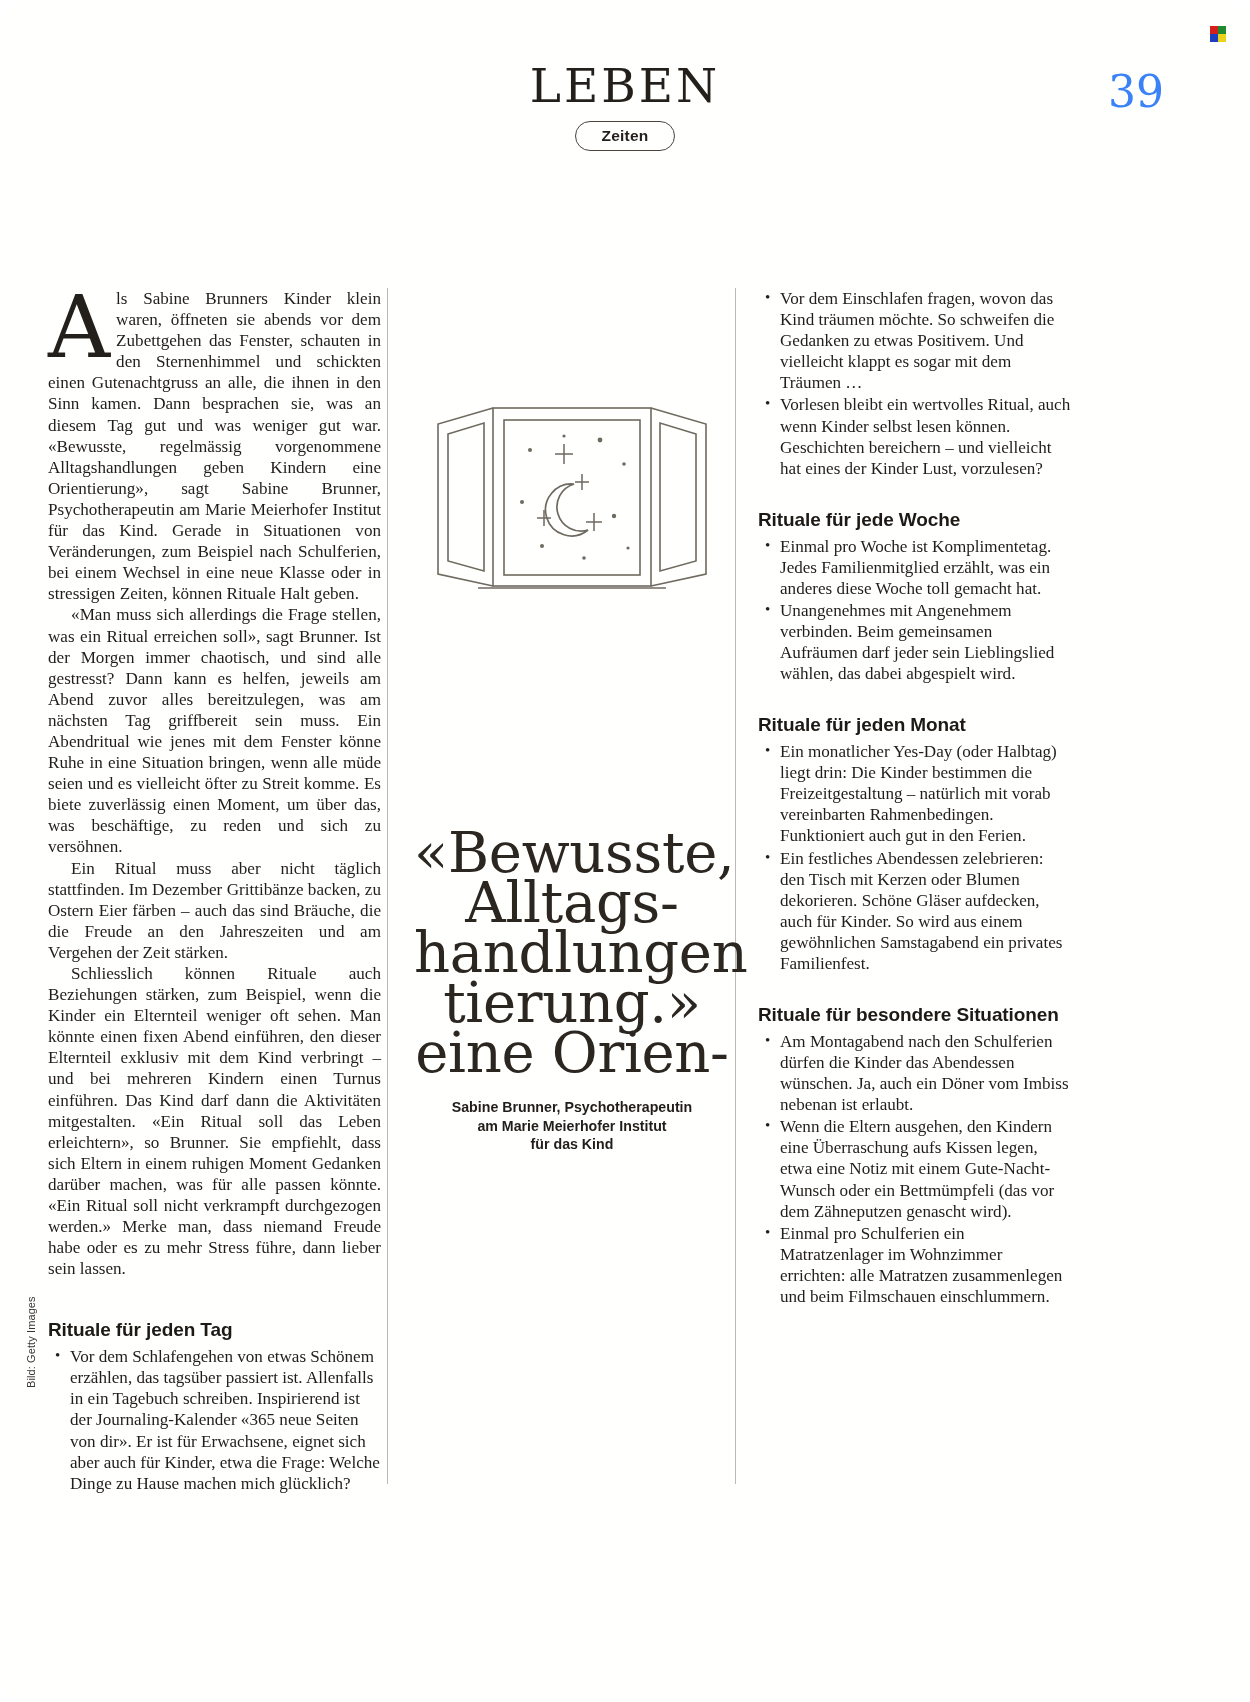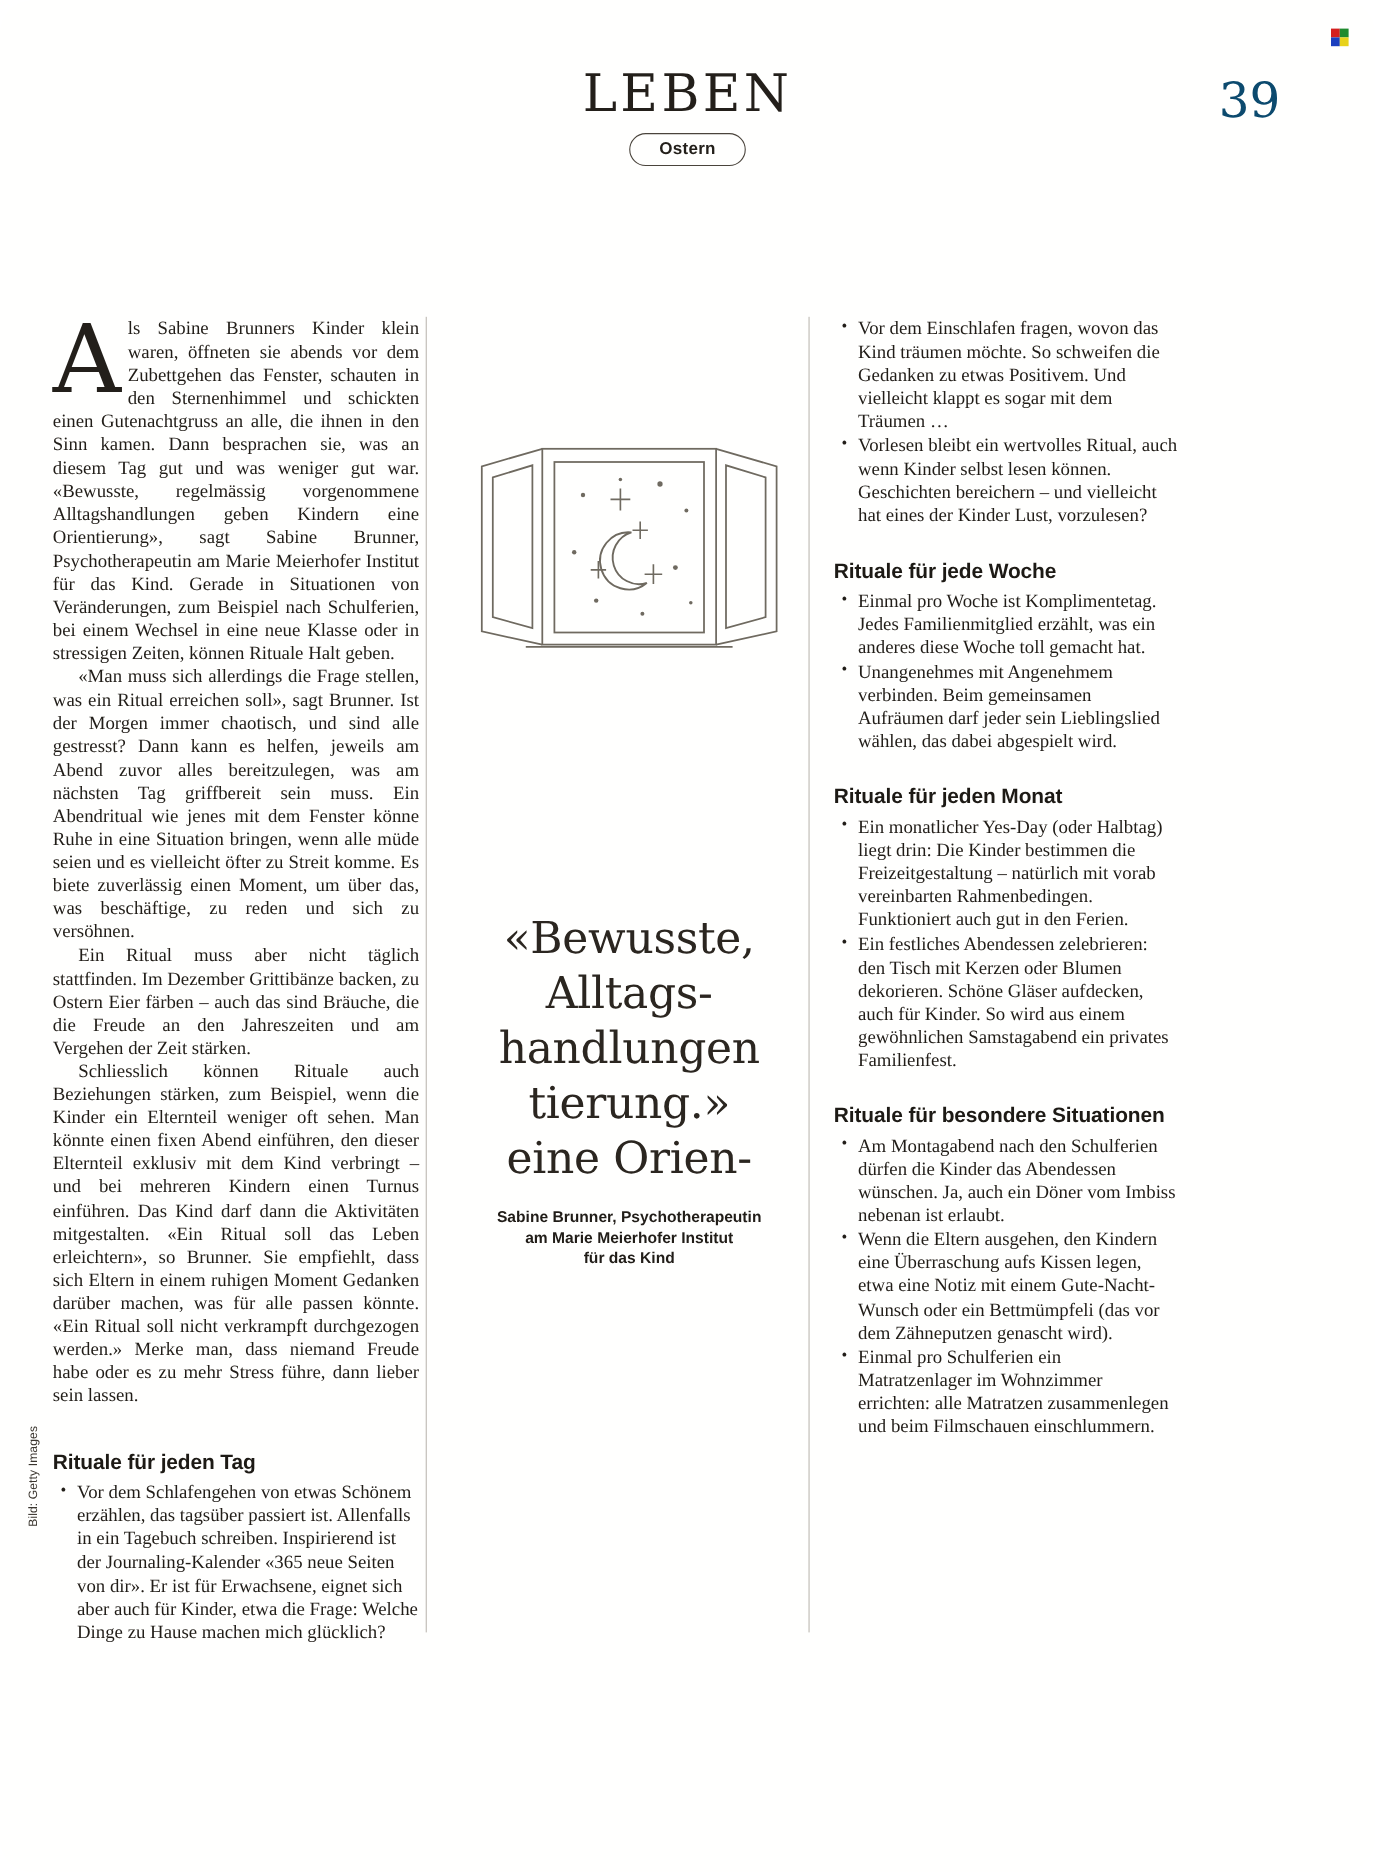--- a/index.html
+++ b/index.html
@@ -47,21 +47,21 @@
     letter-spacing: 0.2px;
     color: #231f1a;
     line-height: 1.1;
   }
   .folio {
     position: absolute;
     right: 86px;
     top: 66px;
     font-family: "DejaVu Serif", serif;
     font-size: 44px;
-    color: #0c4a6e;
+    color: #3b82f6;
     letter-spacing: 0px;
   }
   .reg-mark {
     position: absolute;
     right: 24px;
     top: 26px;
     width: 16px;
     height: 16px;
     display: grid;
     grid-template-columns: 8px 8px;
@@ -157,21 +157,21 @@
   .pullquote-wrap {
     position: absolute;
     left: 414px;
     top: 828px;
     width: 316px;
     text-align: center;
   }
   .pullquote {
     font-family: "DejaVu Serif", serif;
     font-weight: 400;
-    font-size: 40px;
+    font-size: 56px;
     line-height: 50px;
     color: #2b2620;
     letter-spacing: -0.3px;
   }
   .pullquote-attr {
     margin-top: 20px;
     font-family: "Liberation Sans", sans-serif;
     font-weight: 700;
     font-size: 14.2px;
     line-height: 18.5px;
@@ -199,21 +199,21 @@
 
   <div class="reg-mark">
     <i style="background:#d41f1f"></i>
     <i style="background:#1f8a2e"></i>
     <i style="background:#1b3fbf"></i>
     <i style="background:#e8d21a"></i>
   </div>
 
   <div class="masthead">
     <span class="masthead-title">LEBEN</span>
-    <span class="rubric-pill">Ostern</span>
+    <span class="rubric-pill">Zeiten</span>
   </div>
   <div class="folio">39</div>
 
   <div class="rule rule-1"></div>
   <div class="rule rule-2"></div>
 
   <div class="col col-left">
     <div class="body-text">
       <p class="dropcap-para"><span class="dropcap">A</span><span>ls Sabine Brunners Kinder klein waren, öffneten sie abends vor dem Zubettgehen das Fenster, schauten in den Sternenhimmel und schickten einen Gutenachtgruss an alle, die ihnen in den Sinn kamen. Dann besprachen sie, was an diesem Tag gut und was weniger gut war. «Bewusste, regelmässig vorgenommene Alltagshandlungen geben Kindern eine Orientierung», sagt Sabine Brunner, Psychotherapeutin am Marie Meierhofer Institut für das Kind. Gerade in Situationen von Veränderungen, zum Beispiel nach Schulferien, bei einem Wechsel in eine neue Klasse oder in stressigen Zeiten, können Rituale Halt geben.</span></p>
       <p>«Man muss sich allerdings die Frage stellen, was ein Ritual erreichen soll», sagt Brunner. Ist der Morgen immer chaotisch, und sind alle gestresst? Dann kann es helfen, jeweils am Abend zuvor alles bereitzulegen, was am nächsten Tag griffbereit sein muss. Ein Abendritual wie jenes mit dem Fenster könne Ruhe in eine Situation bringen, wenn alle müde seien und es vielleicht öfter zu Streit komme. Es biete zuverlässig einen Moment, um über das, was beschäftige, zu reden und sich zu versöhnen.</p>

